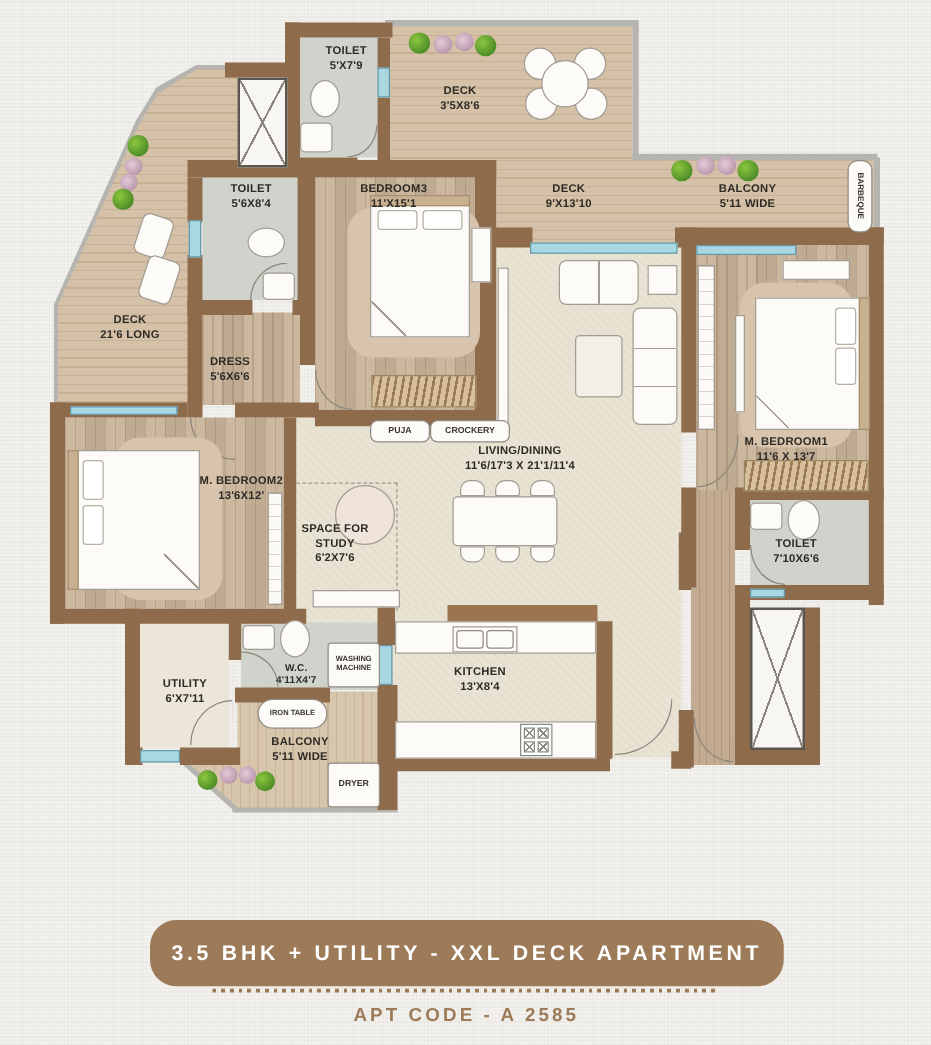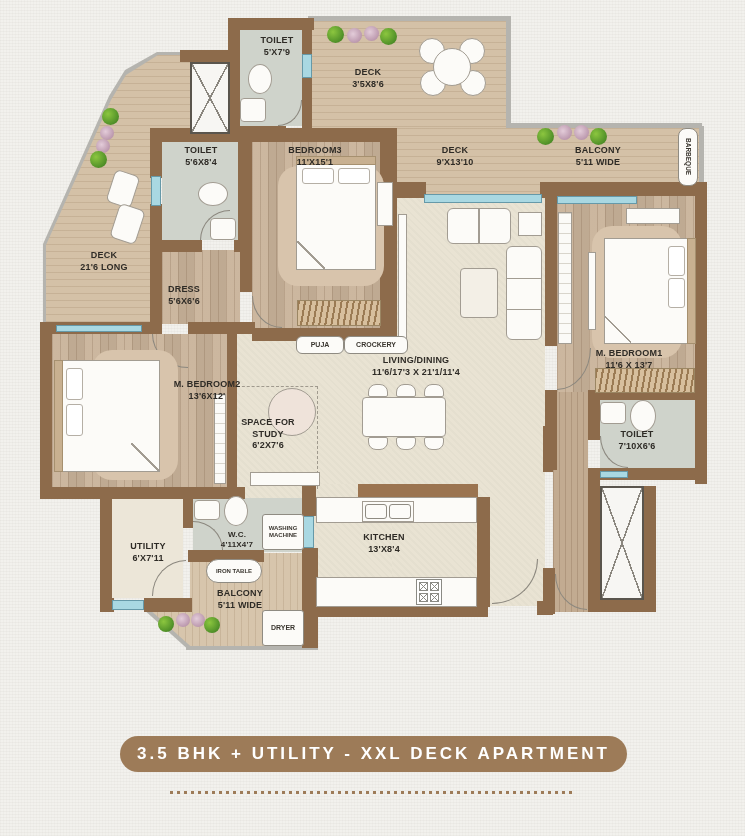--- a/index.html
+++ b/index.html
@@ -46,21 +46,21 @@
        font-weight:bold;color:#3a362f;font-size:7px;line-height:1.15;}
   .pg{position:absolute;border-radius:50%;background:radial-gradient(circle at 35% 35%, #8cc63f, #4f8f28 70%, #3c7320);}
   .pp{position:absolute;border-radius:50%;background:radial-gradient(circle at 40% 40%, #e3ccd9, #b995ab 75%, #a3829a);}
   .pillow{position:absolute;background:#ffffff;border:1px solid #b5afa5;border-radius:3px;}
   .hb{position:absolute;background:#c8b090;border:1px solid #a6906f;box-sizing:border-box;}
   .fold{position:absolute;background:linear-gradient(45deg, transparent 48%, #a29c92 48% 52%, transparent 52%);}
   .burn{width:9px;height:9px;border:1px solid #8a8a84;box-sizing:border-box;background:
     linear-gradient(45deg,transparent 44%,#8a8a84 44% 56%,transparent 56%),
     linear-gradient(-45deg,transparent 44%,#8a8a84 44% 56%,transparent 56%),#fff;}
   .hob{position:absolute;display:flex;flex-wrap:wrap;gap:2px;padding:2px;background:#fff;border:1px solid #8a8a84;box-sizing:border-box;}
-  .pill{position:absolute;left:120px;top:736px;width:507px;height:36px;border-radius:21px;background:#9d7b58;
+  .pill{position:absolute;left:120px;top:736px;width:507px;height:53px;border-radius:21px;background:#9d7b58;
         color:#fff;display:flex;align-items:center;justify-content:center;
         font-weight:bold;font-size:17px;letter-spacing:3px;}
   .dots{position:absolute;left:170px;top:791px;width:406px;height:3px;
         background:repeating-linear-gradient(90deg,#9d7b58 0 3px,transparent 3px 7px);}
   .code{position:absolute;left:373px;top:804px;transform:translateX(-50%);
         font-weight:bold;font-size:15px;letter-spacing:2.5px;color:#9d7b58;}
 </style>
 </head>
 <body>
 
@@ -300,21 +300,21 @@
       <span>11'X15'1</span>
     </div>
   <div class="lbl" style="left:104px;top:262px;">
     <span>DECK</span>
       <span>21'6 LONG</span>
     </div>
   <div class="lbl" style="left:184px;top:296px;">
     <span>DRESS</span>
       <span>5'6X6'6</span>
     </div>
-  <div class="lbl" style="left:207px;top:391px;">
+  <div class="lbl" style="left:193px;top:391px;">
     <span>M. BEDROOM2</span>
       <span>13'6X12'</span>
     </div>
   <div class="lbl wrap" style="left:268px;top:435px;">
     <span>SPACE FOR STUDY</span>
       <span>6'2X7'6</span>
     </div>
   <div class="lbl" style="left:416px;top:367px;">
     <span>LIVING/DINING</span>
       <span>11'6/17'3 X 21'1/11'4</span>
@@ -341,14 +341,15 @@
     </div>
   <div class="lbl" style="left:240px;top:600px;">
     <span>BALCONY</span>
       <span>5'11 WIDE</span>
     </div>
 
   <div class="pill">
       <span>3.5 BHK + UTILITY - XXL DECK APARTMENT</span>
     </div>
   <div class="dots"></div>
+  <div class="code">APT CODE - A 2585</div>
 
 </div>
 
 </body></html>

